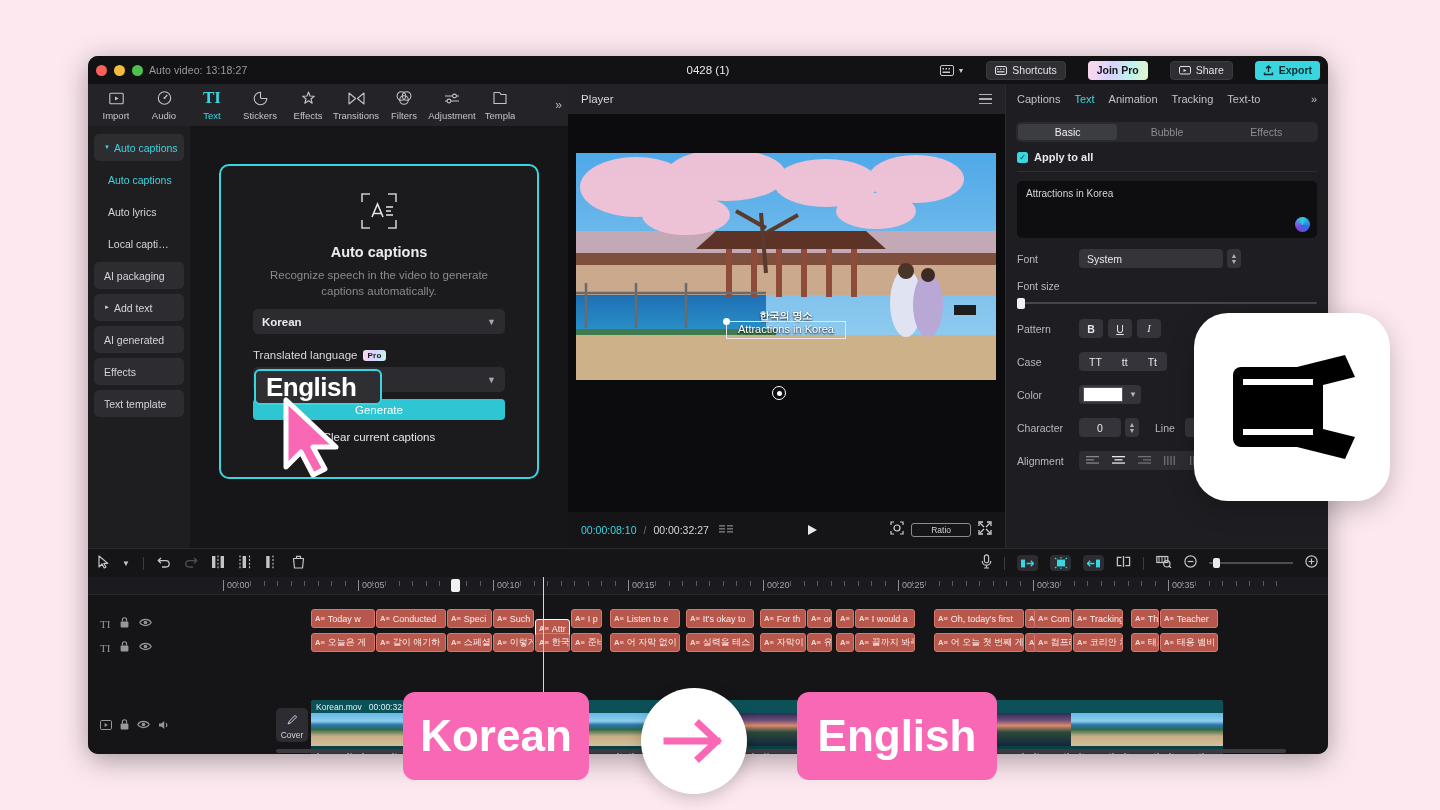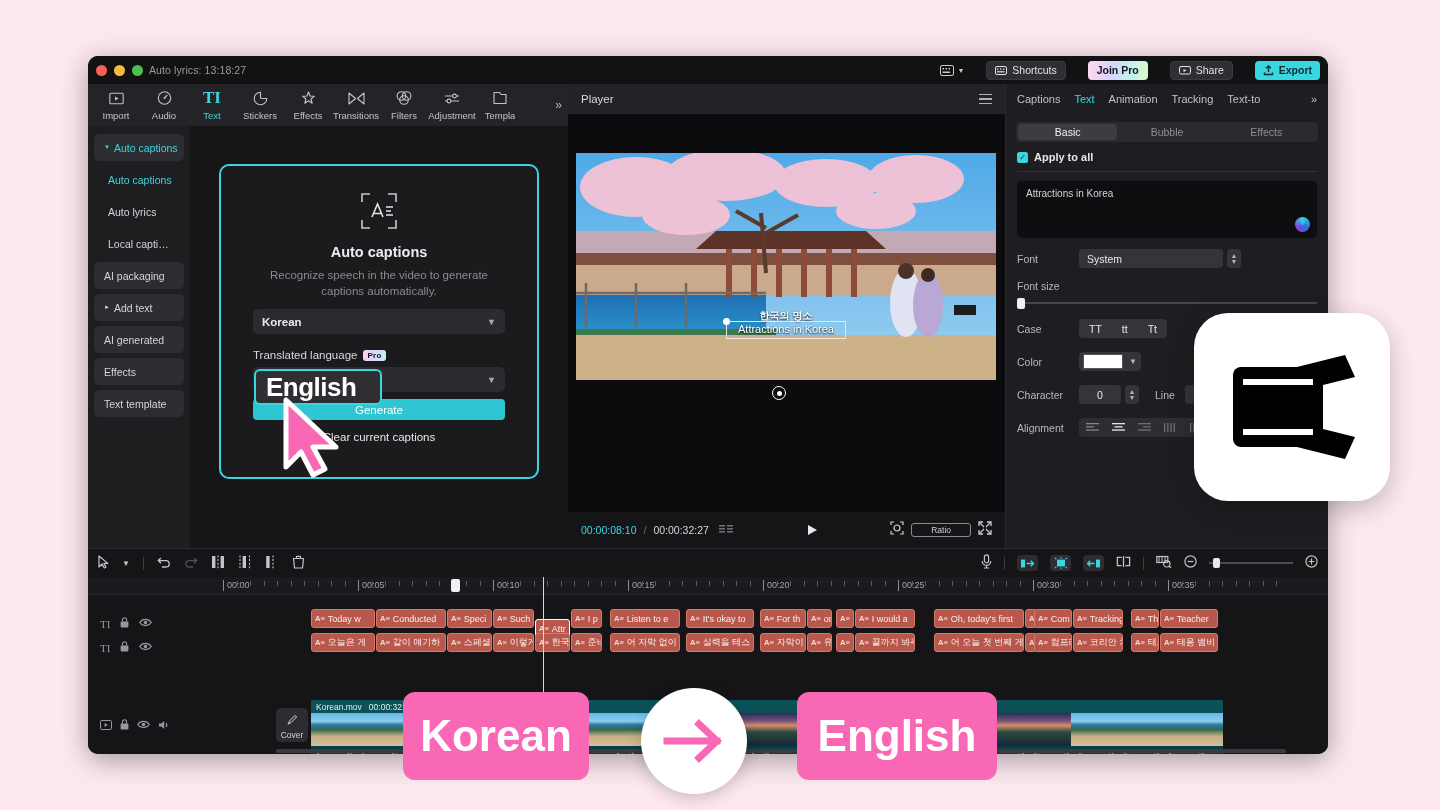--- a/index.html
+++ b/index.html
@@ -202,21 +202,22 @@
 <body>
 
 <div id="app">
 
   <div class="titlebar">
     <div class="dots">
       <div class="dot red"></div>
       <div class="dot yellow"></div>
       <div class="dot green"></div>
     </div>
-    <div class="autosave">Auto lyrics: 13:18:27</div>
+    <div class="autosave">Auto video: 13:18:27</div>
+    <div class="wintitle">0428 (1)</div>
     <div class="tb-right">
       <div class="tb-icon">
         <svg width="14" height="11" viewBox="0 0 14 11">
             <rect x="0.5" y="0.5" width="13" height="10" rx="1.5" fill="none" stroke="#c9c9cd"></rect>
             <rect x="2.5" y="3" width="1.5" height="1.5" fill="#c9c9cd"></rect>
             <rect x="5.5" y="3" width="1.5" height="1.5" fill="#c9c9cd"></rect>
             <rect x="8.5" y="3" width="1.5" height="1.5" fill="#c9c9cd"></rect>
             <rect x="2.5" y="6.5" width="7.5" height="1.5" fill="#c9c9cd"></rect>
           </svg>
         <span style="font-size:7px">▼</span>
@@ -557,20 +558,26 @@
             <span>▼</span>
           </div>
       </div>
 
       <div class="slab">Font size</div>
       <div class="slider">
         <div class="strack"></div>
         <div class="sknob"></div>
       </div>
 
+      <div class="frow">
+        <span class="flab">Pattern</span>
+        <div class="pbtn" style="font-weight:bold">B</div>
+        <div class="pbtn" style="text-decoration:underline">U</div>
+        <div class="pbtn" style="font-style:italic;font-family:'Liberation Serif',serif">I</div>
+      </div>
 
       <div class="frow">
         <span class="flab">Case</span>
         <div class="casegrp">
           <div>TT</div>
           <div>tt</div>
           <div>Tt</div>
         </div>
       </div>
 

